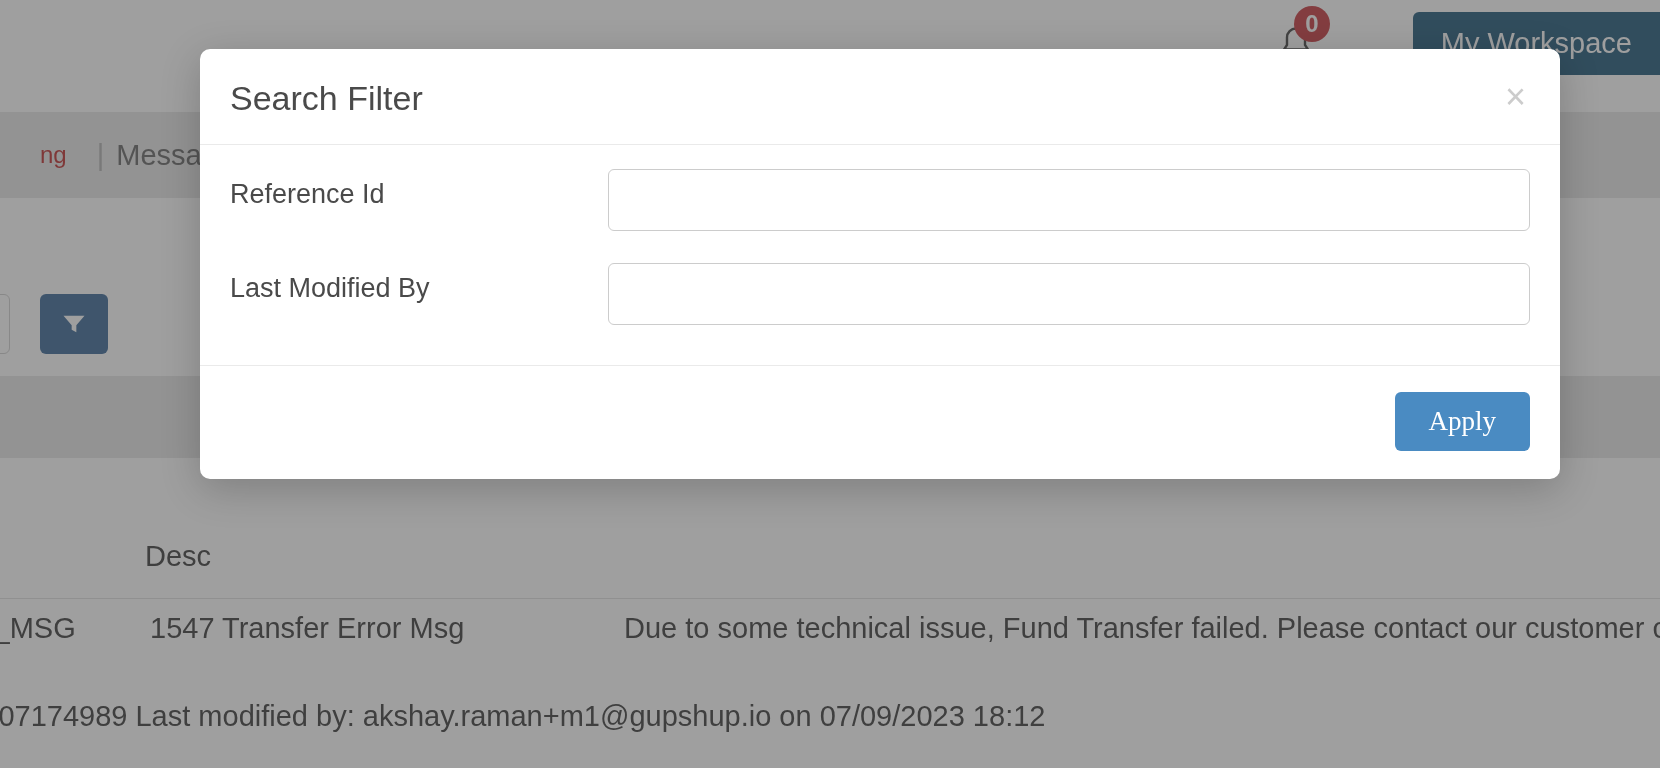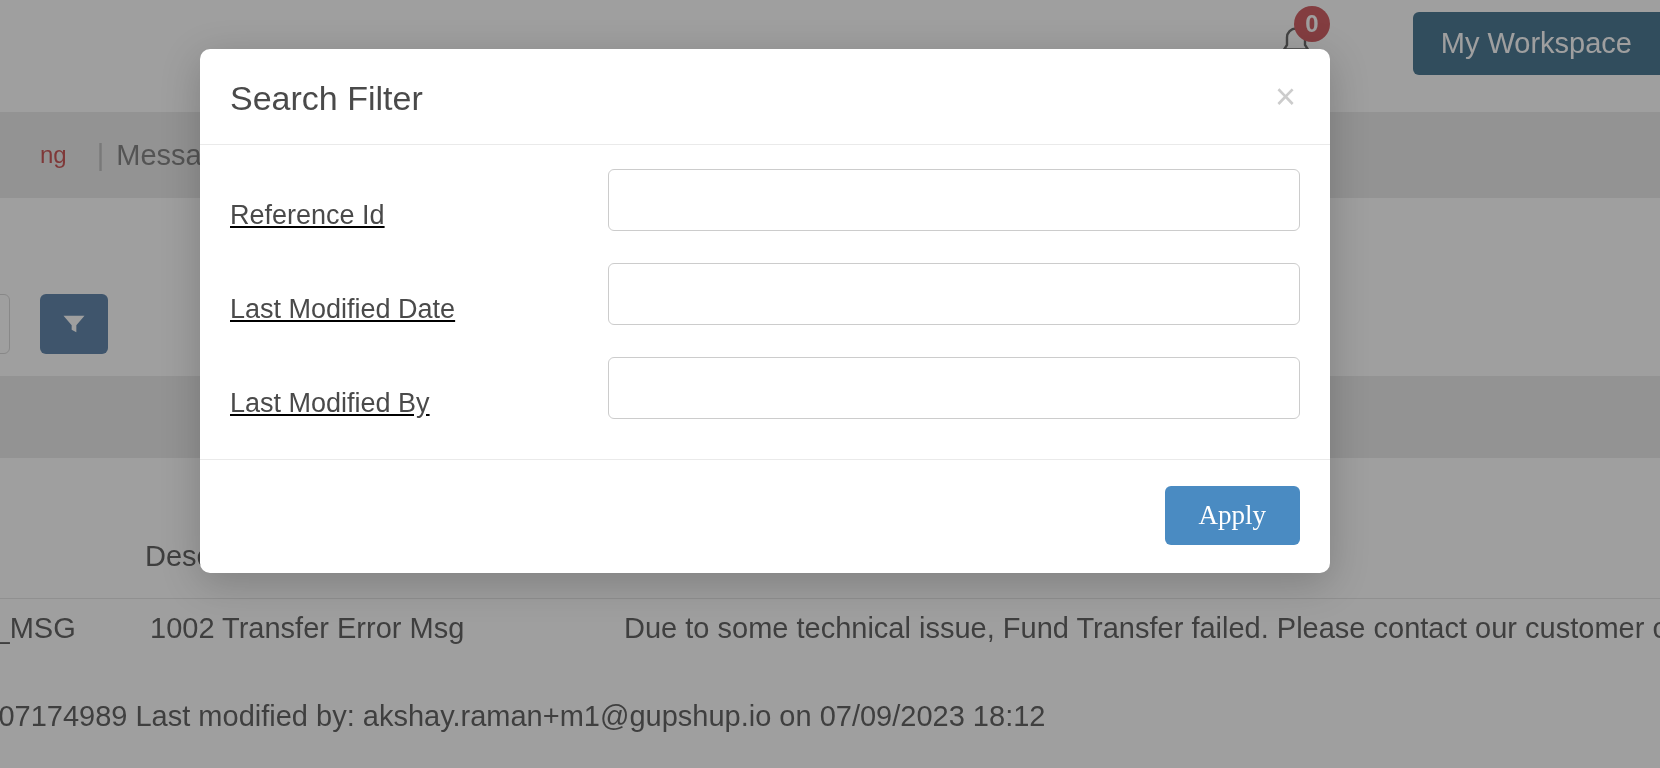--- a/index.html
+++ b/index.html
@@ -134,21 +134,21 @@
   .overlay {
     position: absolute;
     top: 0; left: 0; width: 1660px; height: 768px;
     background: rgba(80,80,80,0.55);
   }
   
   
   .modal {
     position: absolute;
     top: 49px; left: 200px;
-    width: 1130px;
+    width: 1360px;
     background: #fff;
     border-radius: 10px;
     box-shadow: 0 10px 40px rgba(0,0,0,0.2);
   }
   .modal-header {
     padding: 30px 30px 26px 30px;
     display: flex;
     align-items: flex-start;
     justify-content: space-between;
     border-bottom: 1px solid #eaeaea;
@@ -166,23 +166,22 @@
     color: #ccc;
     cursor: pointer;
     font-weight: 300;
     padding: 0 4px;
   }
   .modal-body {
     padding: 24px 30px 40px 30px;
   }
   .form-row {
     display: flex;
-    align-items: flex-end;
+    align-items: flex-start;
     margin-bottom: 32px;
-    text-decoration: underline;
   }
   .form-row:last-child { margin-bottom: 0; }
   .form-label {
     width: 378px;
     font-size: 27px;
     color: #4a4a4a;
     padding-top: 10px;
   }
   .form-input {
     flex: 1;
@@ -241,44 +240,40 @@
         </svg>
     </button>
   </div>
 
   <div class="list-header-band"></div>
   <div class="list-body"></div>
 
   <div class="col-label">Desc</div>
   <div class="row-sep"></div>
   <div class="cell1">OR_MSG</div>
-  <div class="cell2">1002 Transfer Error Msg</div>
+  <div class="cell2">1547 Transfer Error Msg</div>
   <div class="cell3">Due to some technical issue, Fund Transfer failed. Please contact our customer c</div>
   <div class="footer-line">84007174989 Last modified by: akshay.raman+m1@gupshup.io on 07/09/2023 18:12</div>
 </div>
 
 <div class="overlay"></div>
 
 <div class="modal">
   <div class="modal-header">
     <div class="modal-title">Search Filter</div>
     <button class="modal-close">
       <span>×</span>
     </button>
   </div>
   <div class="modal-body">
     <div class="form-row">
       <div class="form-label">Reference Id</div>
       <input class="form-input" type="text" value="" style="">
     </div>
     <div class="form-row">
-      <div class="form-label">Last Modified Date</div>
-      <input class="form-input" type="text" value="" style="">
-    </div>
-    <div class="form-row">
       <div class="form-label">Last Modified By</div>
       <input class="form-input" type="text" value="" style="">
     </div>
   </div>
   <div class="modal-footer">
     <button class="apply-btn">Apply</button>
   </div>
 </div>
 
 </body></html>

